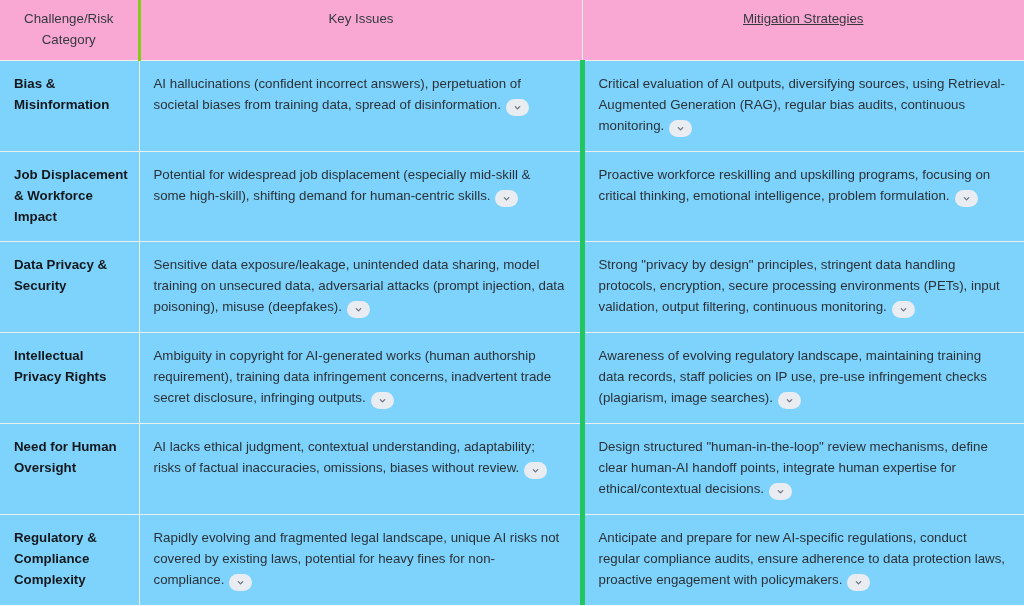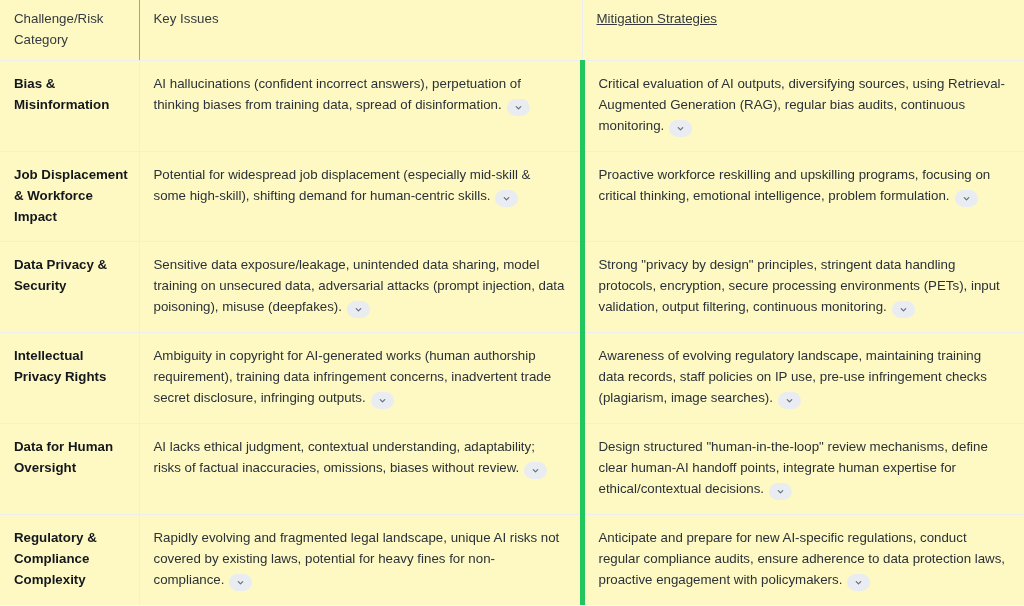--- a/index.html
+++ b/index.html
@@ -28,41 +28,41 @@
     border-collapse: collapse;
     table-layout: fixed;
     background: #f8f9fb;
   }
 
   table.risk-table col.col-category { width: 139px; }
   table.risk-table col.col-issues   { width: 443px; }
   table.risk-table col.col-mitig    { width: 442px; }
 
   thead th {
-    text-align: left;
+    text-align: center;
     vertical-align: top;
     font-weight: 400;
     font-size: 13.3px;
     line-height: 21px;
     color: #34393f;
     padding: 8px 14px 10px 14px;
-    background: #fef9c3;
+    background: #f9a8d4;
     border-bottom: 1px solid #eceef2;
   }
   thead th.c-category { padding-left: 14px; }
-  thead th.c-issues   { border-left: 1px solid #84cc16; }
+  thead th.c-issues   { border-left: 3px solid #84cc16; }
   thead th.c-mitig    { border-left: 1px solid #eceef2; text-decoration: underline; }
 
   tbody td {
     vertical-align: top;
     font-size: 13.3px;
     line-height: 21px;
     color: #2b3138;
     padding: 12px 14px 14px 14px;
-    background: #fef9c3;
+    background: #7dd3fc;
     border-bottom: 1px solid #eceef2;
   }
   tbody tr:last-child td { border-bottom: none; }
 
   tbody td.c-category {
     font-weight: 700;
     color: #14181d;
     padding-right: 8px;
   }
   tbody td.c-issues { border-left: 1px solid #eceef2; }
@@ -115,21 +115,21 @@
         <th class="c-issues">Key Issues</th>
         <th class="c-mitig">Mitigation Strategies</th>
       </tr>
     </thead>
     <tbody id="table-body">
   <tr>
     <td class="c-category">
       <span class="cell-text">Bias &amp; Misinformation</span>
     </td>
     <td class="c-issues">
-      <span class="cell-text">AI hallucinations (confident incorrect answers), perpetuation of thinking biases from training data, spread of disinformation.</span><button class="chev-btn">
+      <span class="cell-text">AI hallucinations (confident incorrect answers), perpetuation of societal biases from training data, spread of disinformation.</span><button class="chev-btn">
               <svg viewBox="0 0 12 12">
                 <path d="M3 4.8 L6 7.8 L9 4.8"></path>
               </svg>
             </button>
     </td>
     <td class="c-mitig">
       <span class="cell-text">Critical evaluation of AI outputs, diversifying sources, using Retrieval-Augmented Generation (RAG), regular bias audits, continuous monitoring.</span><button class="chev-btn">
               <svg viewBox="0 0 12 12">
                 <path d="M3 4.8 L6 7.8 L9 4.8"></path>
               </svg>
@@ -192,21 +192,21 @@
       <span class="cell-text">Awareness of evolving regulatory landscape, maintaining training data records, staff policies on IP use, pre-use infringement checks (plagiarism, image searches).</span><button class="chev-btn">
               <svg viewBox="0 0 12 12">
                 <path d="M3 4.8 L6 7.8 L9 4.8"></path>
               </svg>
             </button>
     </td>
   </tr>
 
   <tr>
     <td class="c-category">
-      <span class="cell-text">Data for Human Oversight</span>
+      <span class="cell-text">Need for Human Oversight</span>
     </td>
     <td class="c-issues">
       <span class="cell-text">AI lacks ethical judgment, contextual understanding, adaptability; risks of factual inaccuracies, omissions, biases without review.</span><button class="chev-btn">
               <svg viewBox="0 0 12 12">
                 <path d="M3 4.8 L6 7.8 L9 4.8"></path>
               </svg>
             </button>
     </td>
     <td class="c-mitig">
       <span class="cell-text">Design structured "human-in-the-loop" review mechanisms, define clear human-AI handoff points, integrate human expertise for ethical/contextual decisions.</span><button class="chev-btn">

